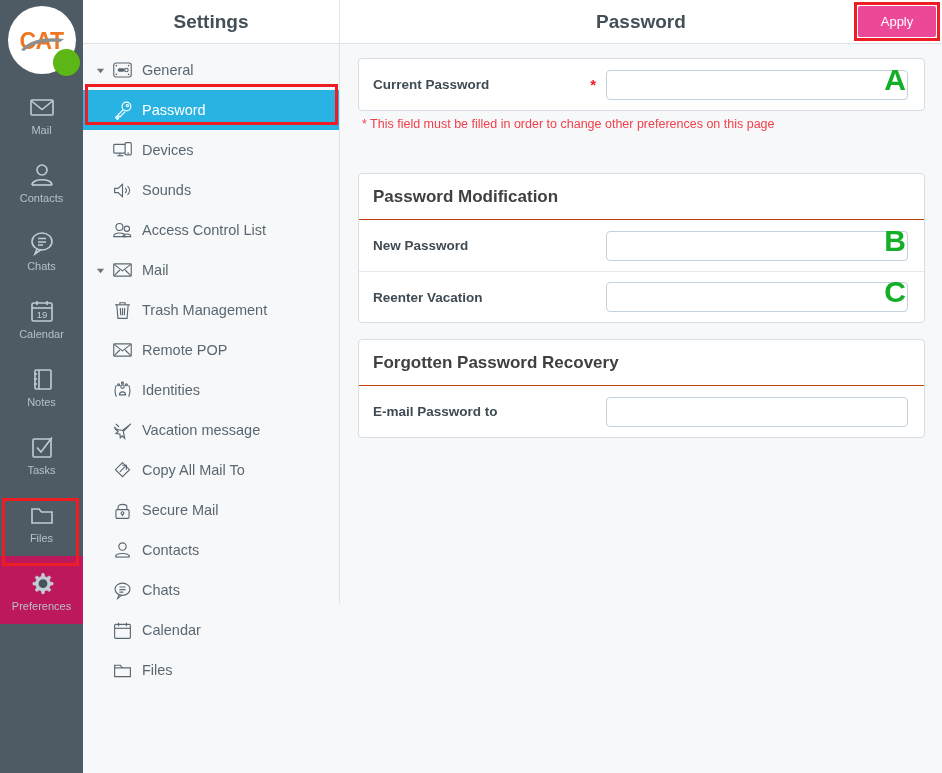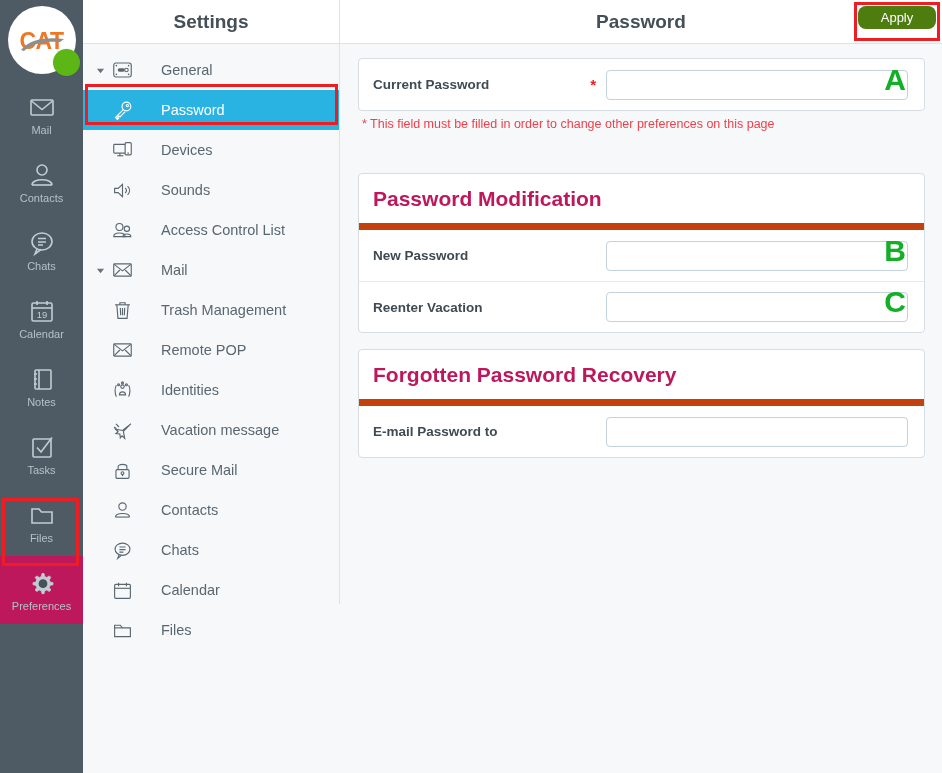--- a/index.html
+++ b/index.html
@@ -95,21 +95,20 @@
   }
   .tnode .twist svg { fill: #6a757d; }
   .tnode .ticon {
     width: 26px; height: 22px; flex: 0 0 26px;
     display:flex; align-items:center; justify-content:center;
     margin-right: 7px;
   }
   .tnode .tlabel {
     font-size: 14.5px; color: #5a6770;
     font-family: "Liberation Sans", sans-serif;
-    margin-left: 19px;
   }
   .tnode svg { stroke: #5a6770; fill: none; stroke-width: 1.3; }
   .tnode.child { padding-left: 26px; }
   .tnode.group { padding-left: 8px; }
   .tnode.selected { background: #29b3e3; }
   .tnode.selected .tlabel { color: #ffffff; }
   .tnode.selected svg { stroke: #ffffff; }
   .redbox-tree {
     position: absolute;
     left: 2px; top: 84px; width: 253px; height: 41px;
@@ -130,26 +129,26 @@
     border-bottom: 1px solid #dfe3e8;
     display: flex; align-items: center; justify-content: center;
     position: relative;
   }
   #main-header .ptitle {
     font-size: 19px; font-weight: bold; color: #444f57;
     font-family: "Liberation Sans", sans-serif;
   }
   #apply-btn {
     position: absolute; right: 6px; top: 6px;
-    width: 78px; height: 23px;
-    background: #4d7c0f;
+    width: 78px; height: 31px;
+    background: #ec4899;
     color: #ffffff;
     font-size: 13px;
     font-family: "Liberation Sans", sans-serif;
-    border: none; border-radius: 8px;
+    border: none; border-radius: 2px;
     display: flex; align-items: center; justify-content: center;
     cursor: pointer;
   }
   .redbox-apply {
     position: absolute; right: 2px; top: 2px;
     width: 86px; height: 39px;
     border: 3px solid #ee1c23;
     pointer-events: none; z-index: 6;
   }
 
@@ -200,24 +199,24 @@
     line-height: 1; pointer-events: none;
   }
 
   .note {
     font-size: 12.5px; color: #f0404a;
     font-family: "Liberation Sans", sans-serif;
     padding: 4px 0 0 4px;
   }
 
   .card-title {
-    font-size: 21px; font-weight: bold; color: #be185d;
+    font-size: 17px; font-weight: bold; color: #404040;
     font-family: "Liberation Sans", sans-serif;
     padding: 13px 14px 12px 14px;
-    border-bottom: 7px solid #c2410c;
+    border-bottom: 1px solid #c2410c;
   }
   .spacer-14 { height: 14px; }
 </style>
 </head>
 <body>
 
 <div id="app">
 
   <div id="rail">
 
@@ -451,20 +450,30 @@
         <span class="ticon">
           <svg viewBox="0 0 24 24" width="21" height="21">
             <path d="M21.5 4.5 L13 13 L14.5 21 L11.5 18 L9.5 20.5 L9 16 L4.5 15.5 L7 13.5 L4 10.5 L12 12 Z"></path>
             <path d="M4.5 4.5 L8 8"></path>
             <path d="M2.5 8 L5 10"></path>
           </svg>
         </span>
         <span class="tlabel">Vacation message</span>
       </div>
 
+      <div class="tnode child">
+        <span class="ticon">
+          <svg viewBox="0 0 24 24" width="21" height="21">
+            <path d="M12 3 L20 11 L12 19 L4 11 Z"></path>
+            <path d="M9 13.5 L16 6.5"></path>
+            <path d="M11.5 6 L16.5 6 L16.5 11"></path>
+          </svg>
+        </span>
+        <span class="tlabel">Copy All Mail To</span>
+      </div>
 
       <div class="tnode child">
         <span class="ticon">
           <svg viewBox="0 0 24 24" width="21" height="21">
             <path d="M7 11 L7 7.5 C7 4.2 17 4.2 17 7.5 L17 11"></path>
             <rect x="4.5" y="11" width="15" height="10" rx="1.5"></rect>
             <circle cx="12" cy="15" r="1.6"></circle>
             <path d="M12 16.5 L12 18.5"></path>
           </svg>
         </span>

